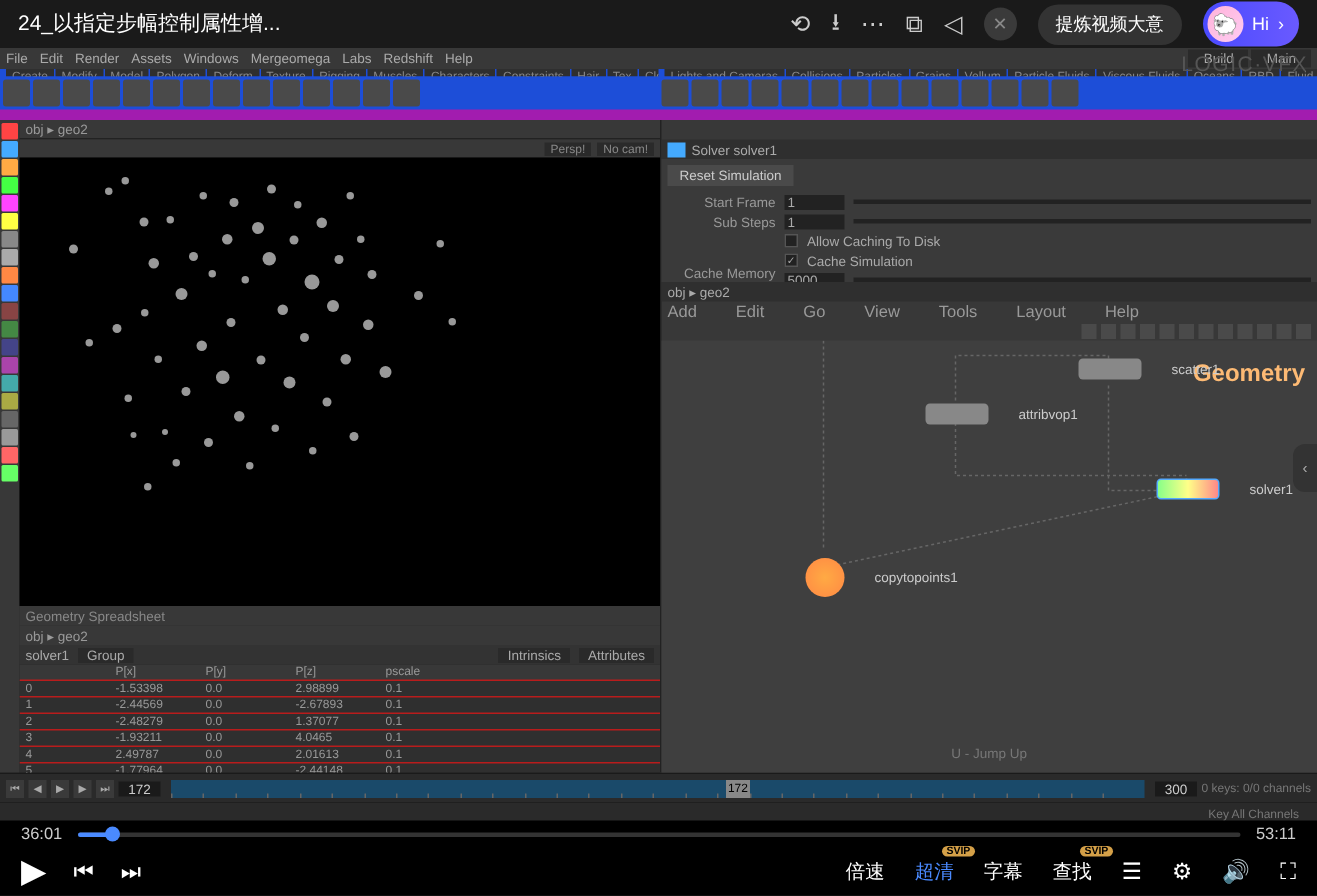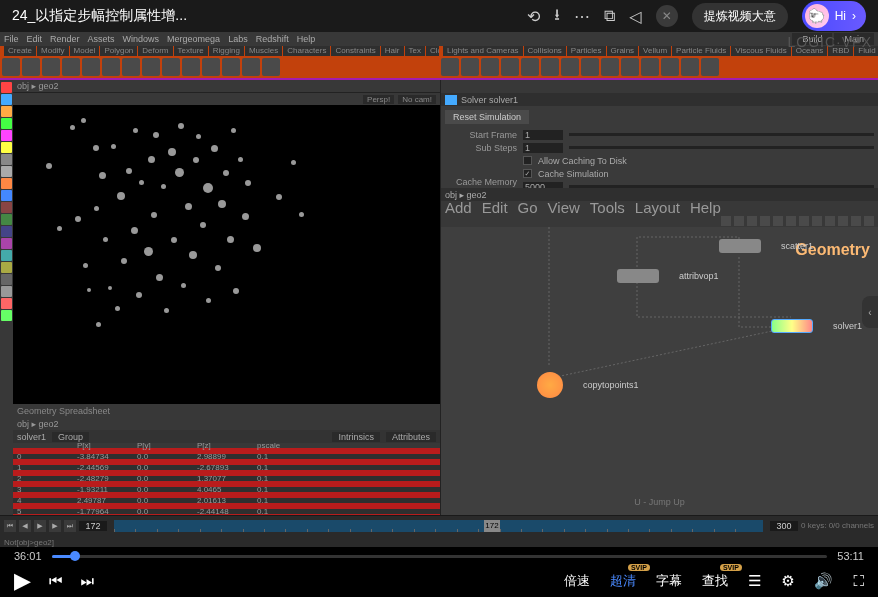--- a/index.html
+++ b/index.html
@@ -13,21 +13,21 @@
 .avatar-chip{background:linear-gradient(90deg,#4a4aff,#6a5aff);border-radius:16px;padding:3px 10px 3px 3px;display:flex;align-items:center;gap:6px;color:#fff;font-size:12px}
 .avatar{width:24px;height:24px;border-radius:50%;background:linear-gradient(135deg,#ffb3d9,#ffccf2);display:flex;align-items:center;justify-content:center;font-size:14px}
 
 .app-container{height:483px;background:#2a2a2a;position:relative}
 .watermark{position:absolute;right:6px;top:2px;color:#555;font-size:14px;letter-spacing:1px;z-index:5}
 .menu-bar{height:14px;background:#383838;display:flex;align-items:center;padding:0 4px;gap:8px;font-size:9px;color:#aaa}
 .menu-bar span{cursor:pointer}
 .build-tabs{margin-left:auto;display:flex;gap:2px}
 .build-tab{background:#2a2a2a;padding:1px 10px;font-size:9px}
 
-.shelf{height:34px;background:#c2410c;display:flex;border-bottom:2px solid #a21caf}
+.shelf{height:34px;background:#1d4ed8;display:flex;border-bottom:7px solid #a21caf}
 .shelf-tabs{height:12px;display:flex;gap:1px;font-size:8px;color:#888;padding:0 4px;overflow:hidden}
 .shelf-tabs span{background:#2f2f2f;padding:0 4px;white-space:nowrap}
 .shelf-col{display:flex;flex-direction:column;flex:1;overflow:hidden}
 .shelf-icons{height:22px;display:flex;gap:2px;padding:2px;align-items:center}
 .shelf-icon{width:18px;height:18px;background:#4a4a4a;border-radius:2px}
 
 .main-layout{display:flex;height:calc(100% - 48px)}
 .left-toolbar{width:13px;background:#383838;display:flex;flex-direction:column;gap:1px;padding-top:2px}
 .tool-icon{width:11px;height:11px;margin:0 auto;border-radius:1px}
 
@@ -36,40 +36,40 @@
 .viewport-controls{height:12px;background:#383838;display:flex;justify-content:flex-end;align-items:center;padding:0 4px;gap:4px;font-size:8px}
 .vp-btn{background:#2a2a2a;padding:0 4px;color:#888}
 .viewport{flex:1;background:#000;position:relative;min-height:270px}
 .particle{position:absolute;background:#999;border-radius:50%}
 
 .spreadsheet-header{height:13px;background:#383838;font-size:9px;color:#888;padding:0 4px;display:flex;align-items:center}
 .spreadsheet-path{height:13px;background:#383838;font-size:9px;color:#999;padding:0 4px;display:flex;align-items:center;gap:6px}
 .spreadsheet-filter{height:13px;background:#333;font-size:9px;display:flex;align-items:center;gap:6px;padding:0 4px}
 .ss-chip{background:#2a2a2a;padding:0 6px;color:#aaa}
 .spreadsheet{height:72px;background:#2f2f2f;font-size:8px;overflow:hidden}
-.ss-row{display:flex;height:11px;align-items:center;border-bottom:6px solid #b91c1c}
+.ss-row{display:flex;height:11px;border-bottom:1px solid #b91c1c}
 .ss-row.header{background:#383838;color:#aaa}
 .ss-cell{width:60px;padding:0 4px;color:#999}
 
 .right-panel{flex:1;display:flex;flex-direction:column;background:#383838;border-left:1px solid #222}
 .params-header{height:13px;display:flex;align-items:center;padding:0 4px;font-size:9px;color:#999;gap:4px}
 .params-path{height:13px;display:flex;align-items:center;padding:0 4px;font-size:9px;background:#2f2f2f}
 .node-icon{width:12px;height:10px;background:linear-gradient(90deg,#4af,#4af);margin-right:4px}
 .params-body{background:#3a3a3a;padding:4px;height:82px}
 .reset-btn{background:#4a4a4a;padding:2px 8px;font-size:9px;color:#ccc;display:inline-block;margin-bottom:4px}
 .param-row{display:flex;align-items:center;height:13px;font-size:9px;gap:6px}
 .param-label{width:72px;text-align:right;color:#999}
 .param-slider{flex:1;height:3px;background:#222;position:relative}
 .param-input{width:40px;background:#222;color:#aaa;padding:0 2px;font-size:9px}
 .checkbox{width:9px;height:9px;background:#222;border:1px solid #555;display:inline-flex;align-items:center;justify-content:center;font-size:7px}
 
 .network-header{height:13px;display:flex;align-items:center;padding:0 4px;font-size:8px;color:#888;gap:8px;background:#383838;border-top:1px solid #222}
 .network-header span{cursor:pointer}
 .network-path{height:13px;display:flex;align-items:center;padding:0 4px;font-size:9px;background:#2f2f2f;gap:4px}
-.network-menu{height:13px;display:flex;align-items:center;padding:0 4px;font-size:15px;gap:10px;color:#999}
+.network-menu{height:13px;display:flex;align-items:center;padding:0 4px;font-size:11px;gap:26px;color:#999}
 .network-icons{height:13px;display:flex;align-items:center;justify-content:flex-end;padding:0 4px;gap:3px}
 .net-icon{width:10px;height:10px;background:#4a4a4a}
 
 .network-view{flex:1;background:#3f3f3f;position:relative;overflow:hidden}
 .geo-label{position:absolute;right:8px;top:14px;color:#fdba74;font-size:16px;font-weight:600}
 .node{position:absolute;display:flex;align-items:center;gap:20px}
 .node-body{width:42px;height:14px;border-radius:3px;display:flex;align-items:center;justify-content:center;gap:1px;padding:0 2px}
 .node-body.gray{background:#888}
 .node-body.solver{background:linear-gradient(90deg,#8f8,#ff8,#f88);border:1px solid #5af}
 .node-body.copy{background:radial-gradient(circle,#fa4,#f84);border-radius:50%;width:26px;height:26px}
@@ -310,21 +310,21 @@
       <div class="spreadsheet" id="spreadsheet">
           <div class="ss-row header">
             <div class="ss-cell"></div>
             <div class="ss-cell">P[x]</div>
             <div class="ss-cell">P[y]</div>
             <div class="ss-cell">P[z]</div>
             <div class="ss-cell">pscale</div>
           </div>
           <div class="ss-row">
             <div class="ss-cell">0</div>
-            <div class="ss-cell">-3.84734</div>
+            <div class="ss-cell">-1.53398</div>
             <div class="ss-cell">0.0</div>
             <div class="ss-cell">2.98899</div>
             <div class="ss-cell">0.1</div>
           </div>
           <div class="ss-row">
             <div class="ss-cell">1</div>
             <div class="ss-cell">-2.44569</div>
             <div class="ss-cell">0.0</div>
             <div class="ss-cell">-2.67893</div>
             <div class="ss-cell">0.1</div>
@@ -494,20 +494,23 @@
           <div class="tl-tick" style="left: 89.1%;"></div>
           <div class="tl-tick" style="left: 92.4%;"></div>
           <div class="tl-tick" style="left: 95.7%;"></div>
         </div>
       <div class="tl-marker" style="left:57%">172</div>
     </div>
     <span class="frame-input">300</span>
     <span style="color:#777;font-size:8px">0 keys: 0/0 channels</span>
   </div>
   <div class="status-bar">
+    <span style="margin-left:auto;margin-right:8px">Key All Channels</span>
+  </div>
+  <div class="status-bar">
     <span>Not[obj&gt;geo2]</span>
   </div>
 </div>
 
 <div class="lao-gao">LAO GAO</div>
 
 <div class="floating-tab">‹</div>
 
 <div class="video-controls">
   <div class="progress-row">

